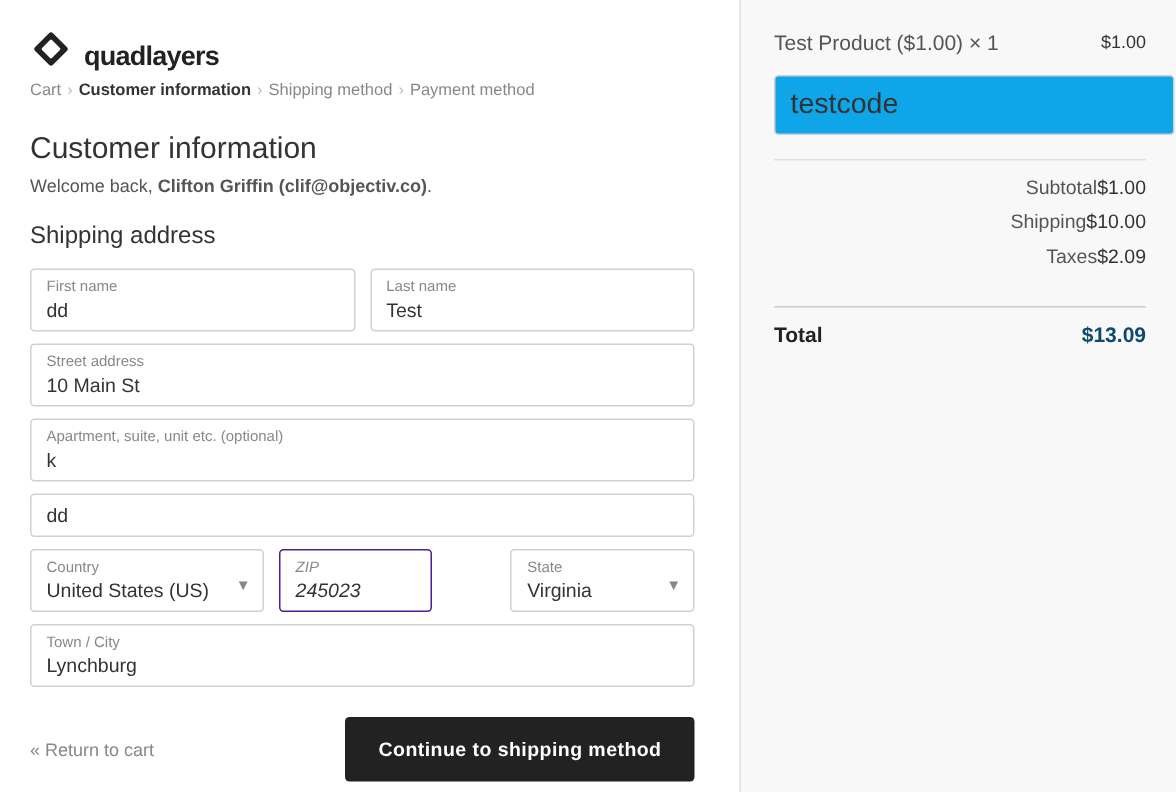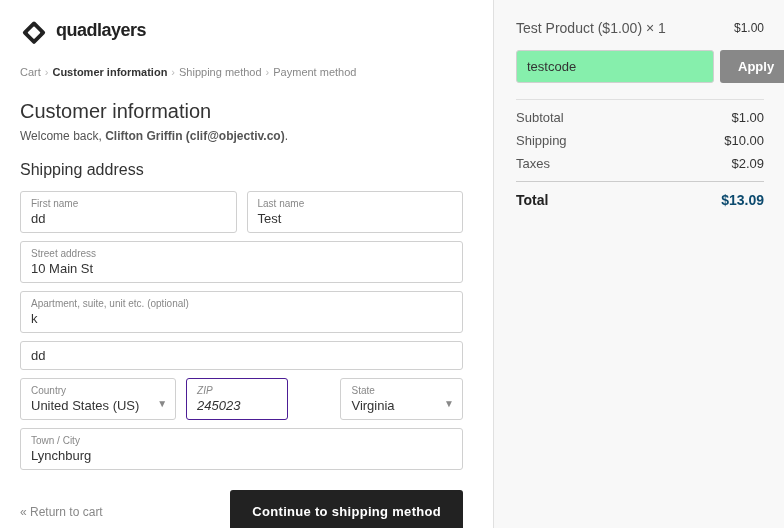--- a/index.html
+++ b/index.html
@@ -16,22 +16,22 @@
       min-height: 528px;
     }
     
     .left-panel {
       flex: 1;
       padding: 20px 30px 20px 20px;
       border-right: 1px solid #e0e0e0;
     }
     .logo-area {
       display: flex;
-      align-items: flex-start;
-      margin-bottom: 18px;
+      align-items: flex-end;
+      margin-bottom: 6px;
     }
     .logo-diamond {
       width: 28px;
       height: 28px;
       margin-right: 8px;
     }
     .logo-text {
       font-size: 18px;
       font-weight: 700;
       color: #222;
@@ -189,48 +189,48 @@
     .coupon-row {
       display: flex;
       gap: 6px;
       margin-bottom: 16px;
     }
     .coupon-input {
       flex: 1;
       border: 1px solid #d0d0d0;
       border-radius: 3px;
       padding: 8px 10px;
-      font-size: 13px;
-      color: #333;
-      background: #86efac;
+      font-size: 19px;
+      color: #333;
+      background: #0ea5e9;
       outline: none;
     }
     .apply-btn {
       background: #888;
       color: #fff;
       border: none;
       border-radius: 3px;
       padding: 8px 18px;
       font-size: 13px;
       font-weight: 600;
       cursor: pointer;
     }
     .divider { border: none; border-top: 1px solid #e0e0e0; margin: 10px 0; }
     .summary-line {
       display: flex;
-      justify-content: space-between;
+      justify-content: flex-end;
       margin-bottom: 8px;
       font-size: 13px;
     }
     .summary-line .label { color: #555; }
     .summary-line .amount { color: #333; }
     .total-line {
       display: flex;
       justify-content: space-between;
-      margin-top: 10px;
+      margin-top: 26px;
       padding-top: 10px;
       border-top: 1px solid #ccc;
       gap: 40px;
     }
     .total-line .label { font-weight: 700; font-size: 14px; color: #222; }
     .total-line .amount { font-weight: 700; font-size: 14px; color: #0c4a6e; }
   </style>
 </head>
 <body>
 

